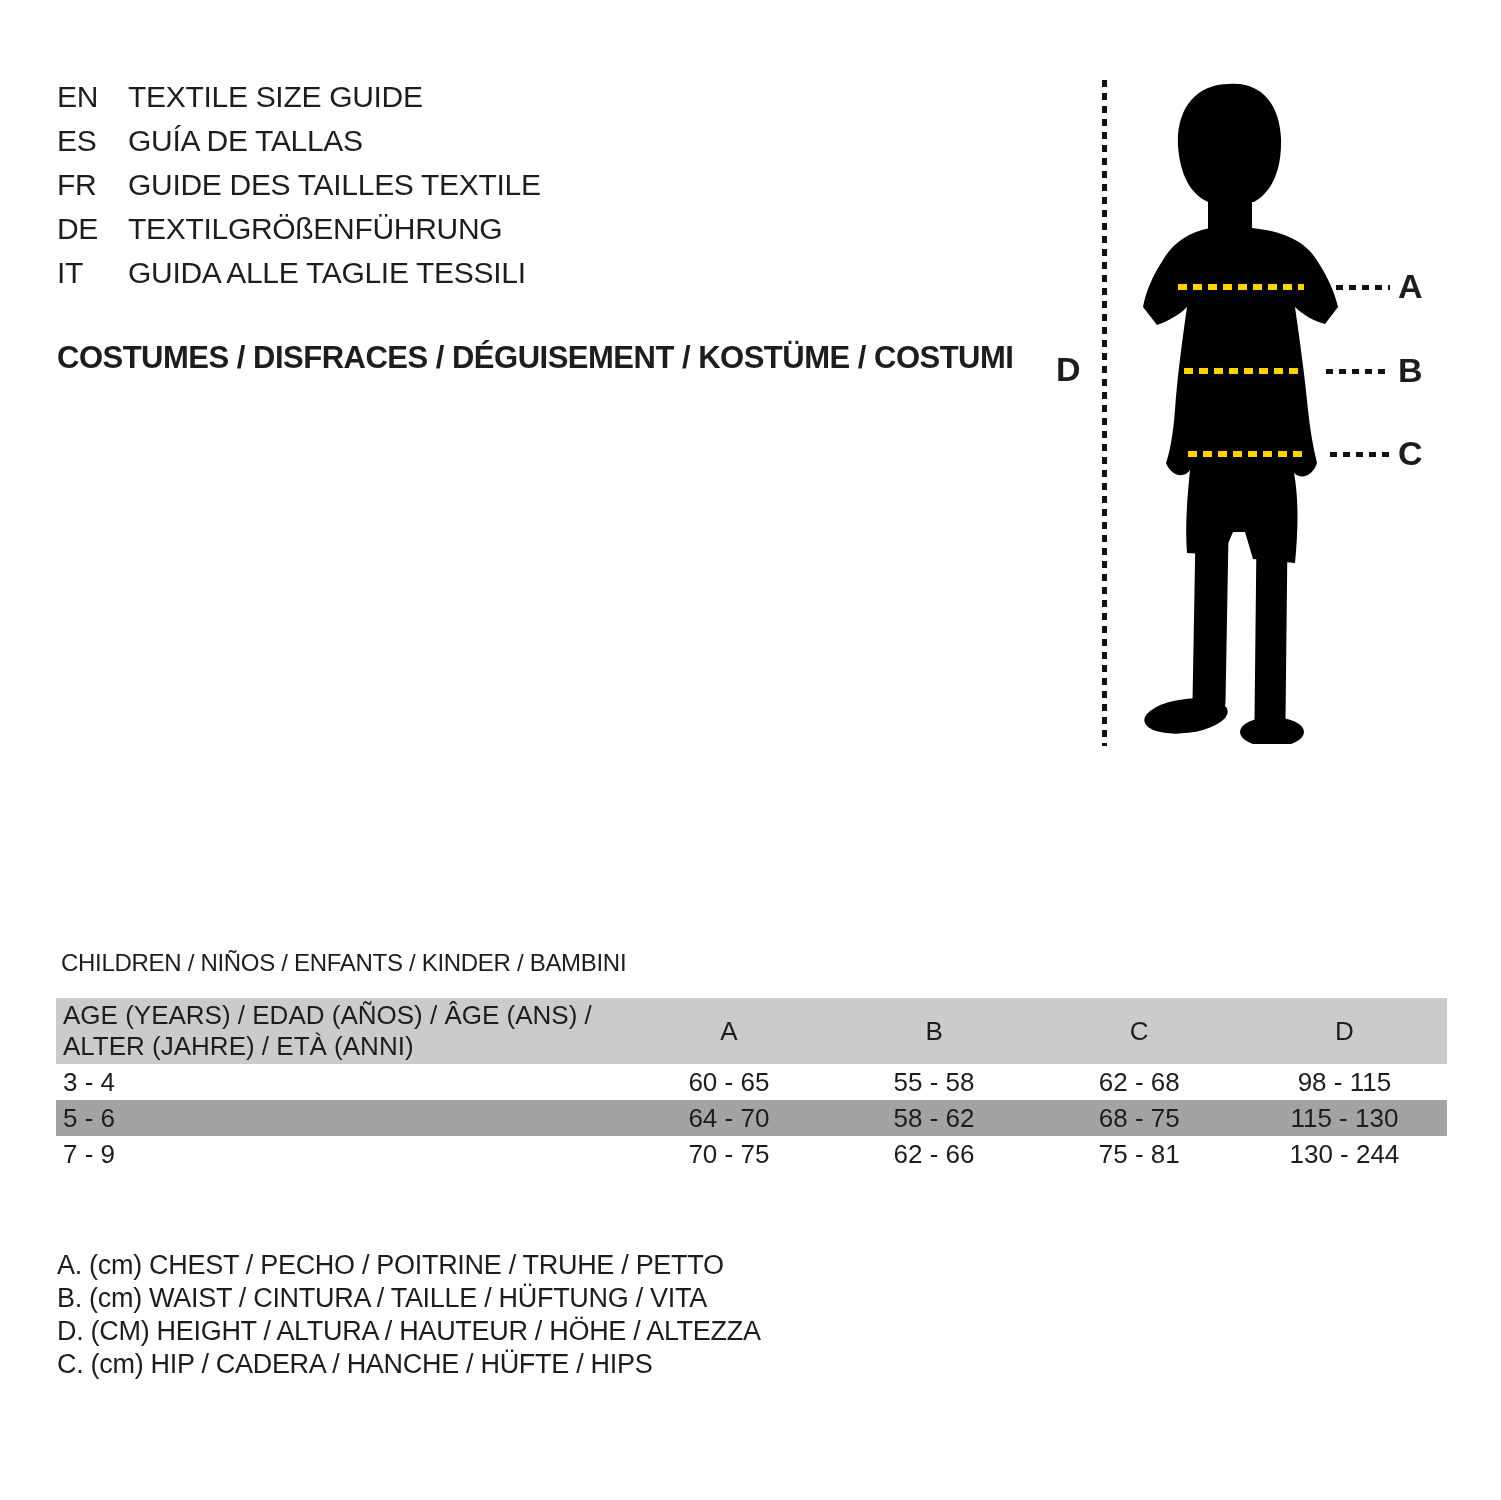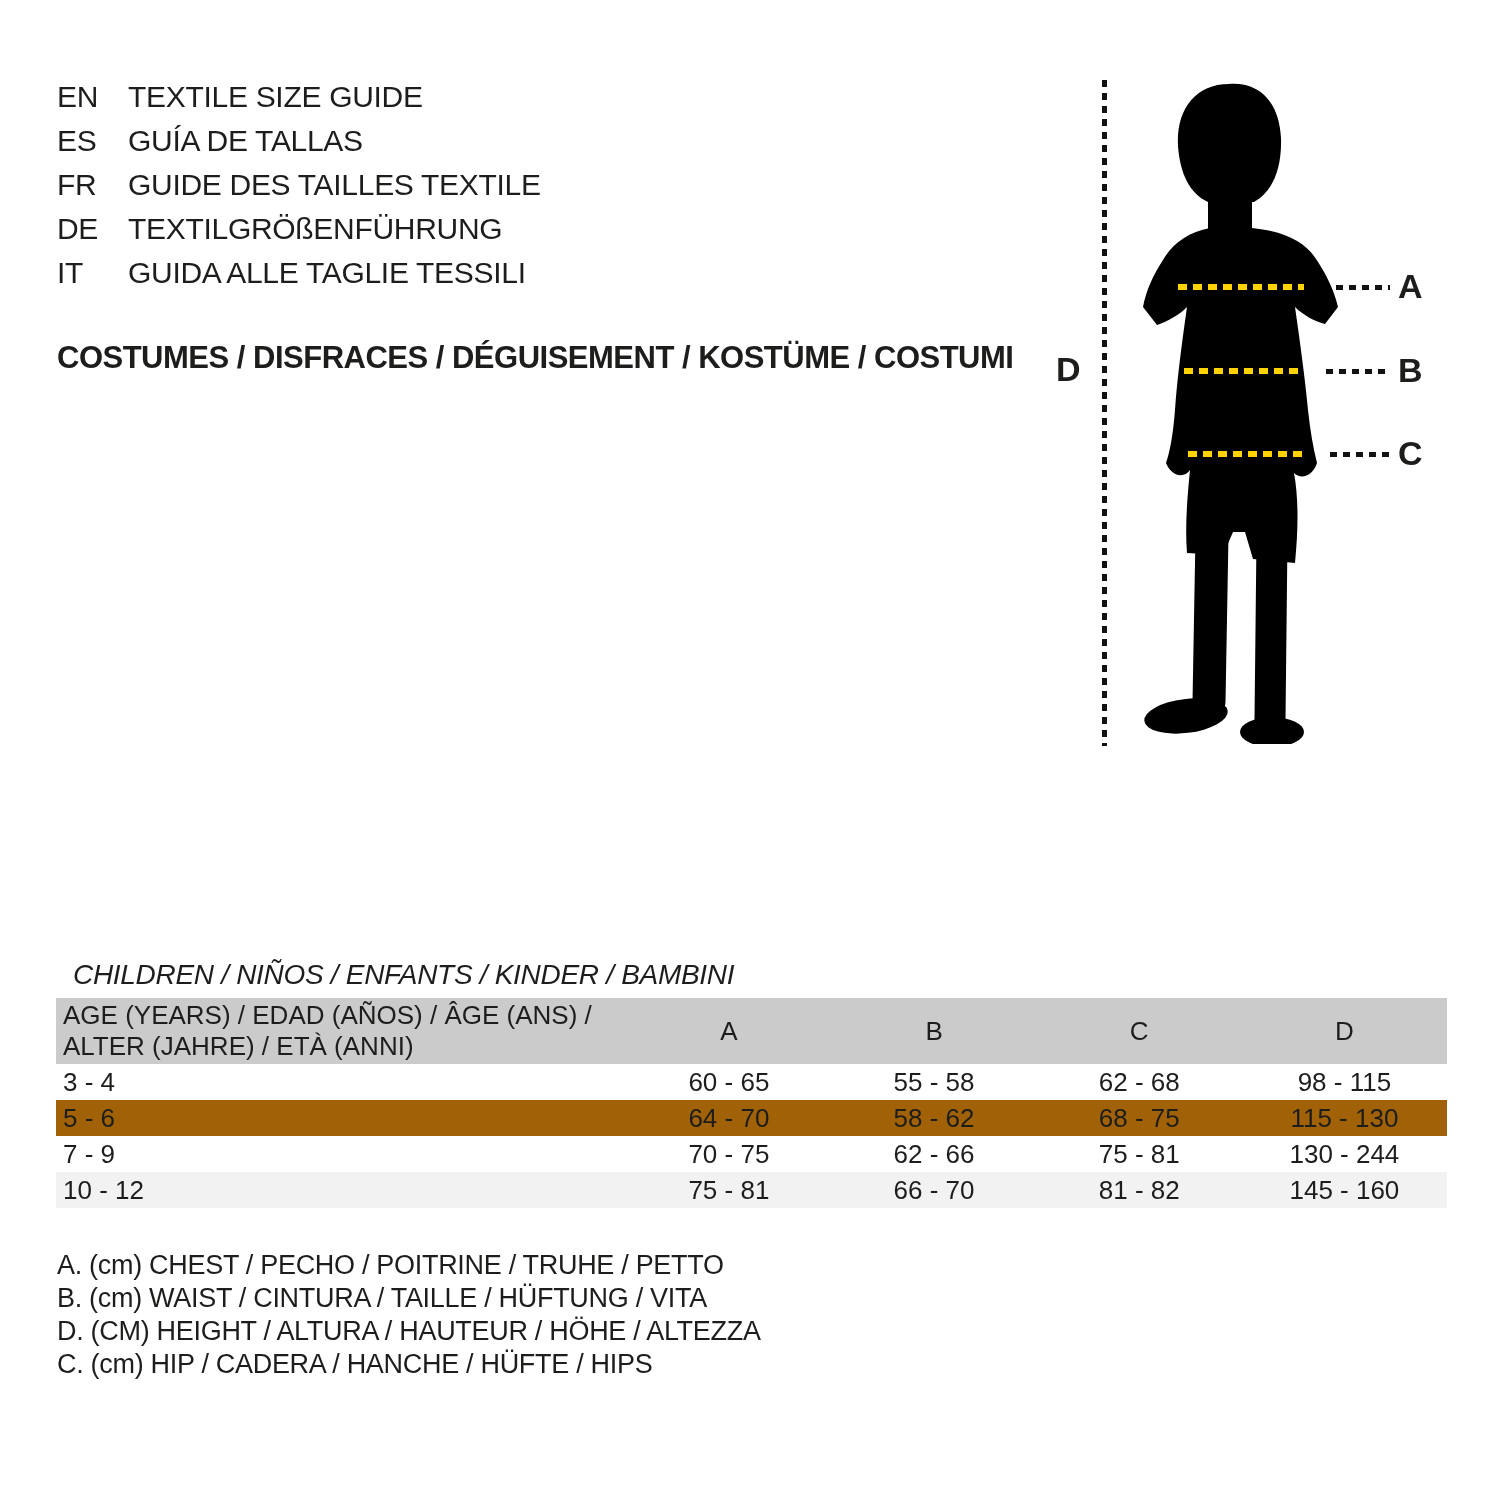--- a/index.html
+++ b/index.html
@@ -26,22 +26,22 @@
     position:absolute;height:6px;
     background-image:repeating-linear-gradient(to right,var(--accent) 0 9px,transparent 9px 15px);
   }
   .kline{
     position:absolute;height:5px;
     background-image:repeating-linear-gradient(to right,#121212 0 7px,transparent 7px 13px);
   }
   .mlabel{position:absolute;font-size:34px;font-weight:700;line-height:34px;}
   
   .section-title{
-    position:absolute;left:57px;top:944px;margin:16px;
-    font-size:28px;font-weight:400;line-height:30px;letter-spacing:-.3px;white-space:nowrap;font-style:italic;
+    position:absolute;left:57px;top:944px;margin:4px;
+    font-size:24px;font-weight:400;line-height:30px;letter-spacing:-.3px;white-space:nowrap;
   }
   table.sizes{
     position:absolute;left:56px;top:998px;width:1391px;
     border-collapse:collapse;table-layout:fixed;font-size:26px;color:#1d1d1b;
   }
   table.sizes th,table.sizes td{padding:0;font-weight:400;}
   table.sizes thead th{height:66px;text-align:center;vertical-align:middle;}
   table.sizes thead th.agehead{text-align:left;padding-left:7px;margin-left:40px;}
   table.sizes thead th.agehead div{line-height:31px;white-space:nowrap;}
   table.sizes tbody td{height:36px;text-align:center;vertical-align:middle;line-height:36px;margin-top:32px;}
@@ -155,40 +155,33 @@
       </tr>
     </thead>
     <tbody>
       <tr>
         <td class="agecell">3 - 4</td>
         <td>60 - 65</td>
         <td>55 - 58</td>
         <td>62 - 68</td>
         <td>98 - 115</td>
       </tr>
-      <tr style="background:#a16207;">
+      <tr style="background:#a3a3a3;">
         <td class="agecell">5 - 6</td>
         <td>64 - 70</td>
         <td>58 - 62</td>
         <td>68 - 75</td>
         <td>115 - 130</td>
       </tr>
       <tr>
         <td class="agecell">7 - 9</td>
         <td>70 - 75</td>
         <td>62 - 66</td>
         <td>75 - 81</td>
         <td>130 - 244</td>
-      </tr>
-      <tr style="background:#f2f2f2;">
-        <td class="agecell">10 - 12</td>
-        <td>75 - 81</td>
-        <td>66 - 70</td>
-        <td>81 - 82</td>
-        <td>145 - 160</td>
       </tr>
     </tbody>
   </table>
 
   <div class="legend">
     <div class="legend-line">A. (cm) CHEST / PECHO / POITRINE / TRUHE / PETTO</div>
     <div class="legend-line">B. (cm) WAIST / CINTURA / TAILLE / HÜFTUNG / VITA</div>
     <div class="legend-line">D. (CM) HEIGHT / ALTURA / HAUTEUR / HÖHE / ALTEZZA</div>
     <div class="legend-line">C. (cm) HIP / CADERA / HANCHE / HÜFTE / HIPS</div>
   </div>

